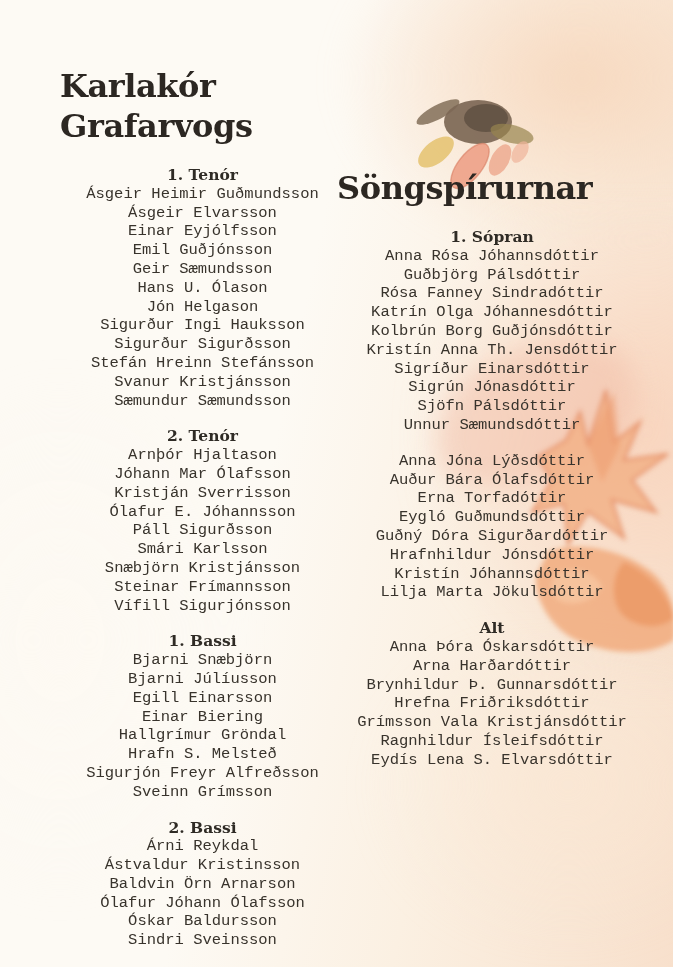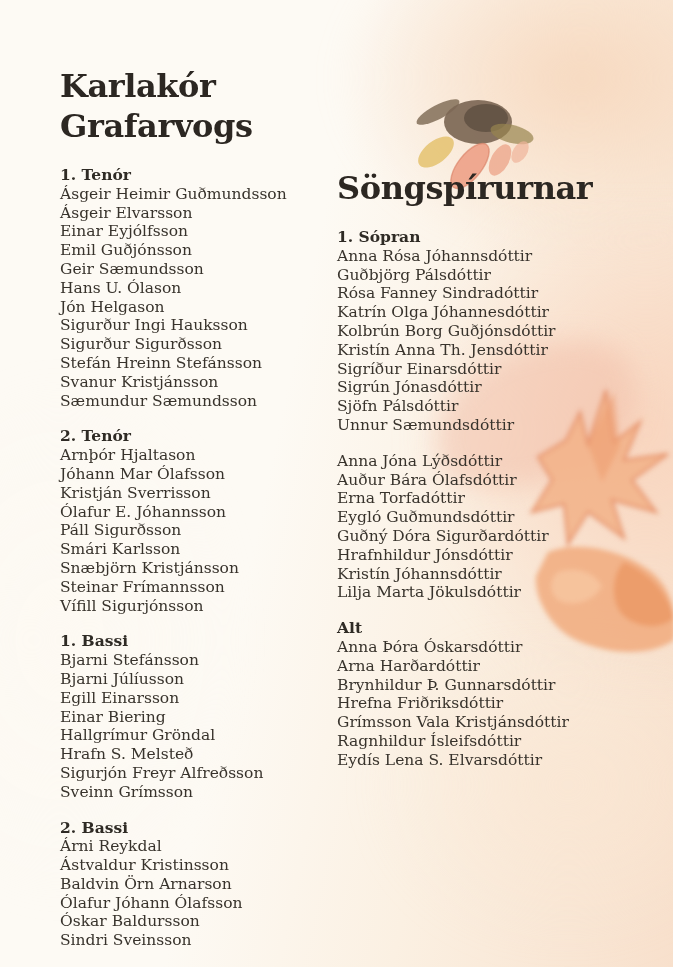--- a/index.html
+++ b/index.html
@@ -44,26 +44,26 @@
   .flower { position:absolute; left:408px; top:78px; width:152px; height:122px; pointer-events:none; }
 
   .col { position:absolute; }
   .col-left  { left:60px;  top:66px;  width:285px; }
   .col-right { left:337px; top:168px; width:310px; }
 
   .title {
     font-size:32px; font-weight:700; letter-spacing:-0.4px;
     color:#2c2722; margin:0 0 20px 0; line-height:1.25;
   }
-  .section { margin:0 0 17px 0; }
+  .section { margin:0 0 17px 0;text-align:center; }
   .section h2 {
     font-size:15.5px; font-weight:700; color:#2f2b25;
     margin:0; line-height:18.8px;
   }
-  .section ul { list-style:none; margin:0; padding:0; }
+  .section ul { list-style:none; margin:0; padding:0;font-family:Liberation Mono, monospace; }
   .section li { font-size:15.5px; line-height:18.8px; white-space:nowrap; }
 </style>
 </head>
 <body>
 
 <div class="page">
 
   <div class="wash w-top-right"></div>
   <div class="wash w-right-large"></div>
   <div class="wash w-pink-leaf"></div>
@@ -125,21 +125,21 @@
           <li>Snæbjörn Kristjánsson</li>
           <li>Steinar Frímannsson</li>
           <li>Vífill Sigurjónsson</li>
         </ul>
     </section>
 
     <section class="section">
       <h2>1. Bassi</h2>
       <ul>
 
-      <li>Bjarni Stefánsson</li>
+      <li>Bjarni Snæbjörn</li>
           <li>Bjarni Júlíusson</li>
           <li>Egill Einarsson</li>
           <li>Einar Biering</li>
           <li>Hallgrímur Gröndal</li>
           <li>Hrafn S. Melsteð</li>
           <li>Sigurjón Freyr Alfreðsson</li>
           <li>Sveinn Grímsson</li>
         </ul>
     </section>
 

